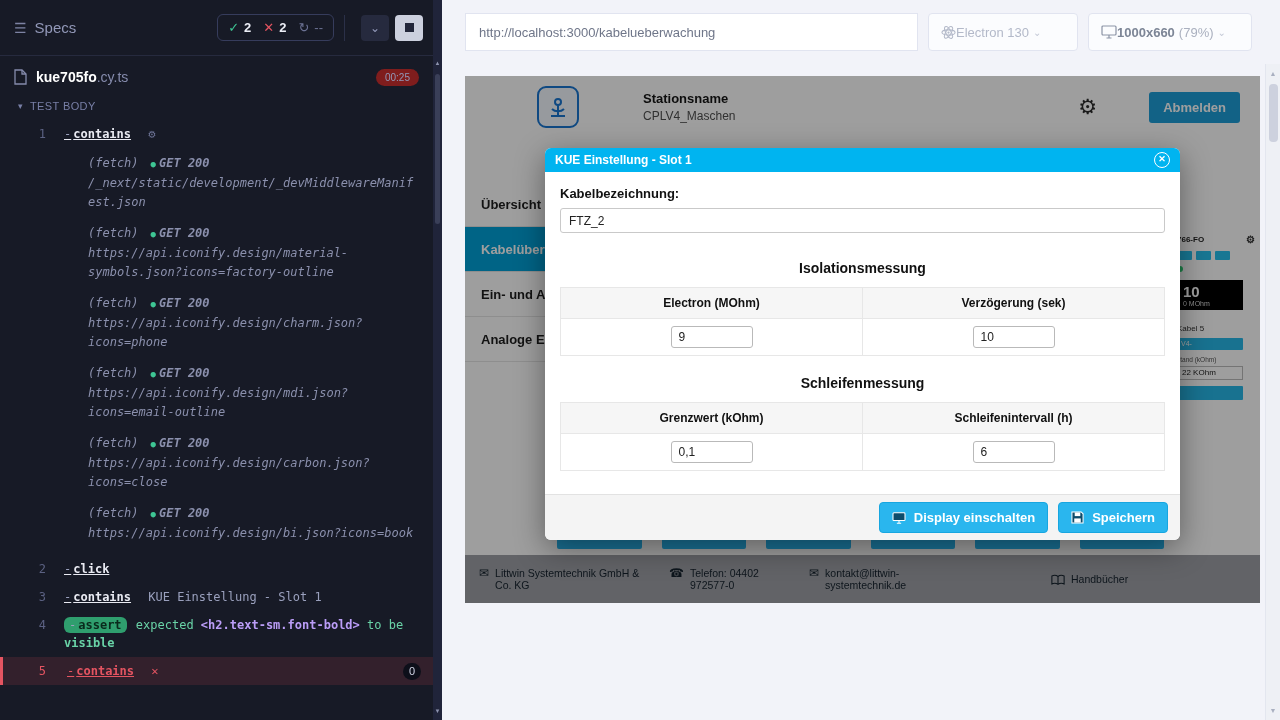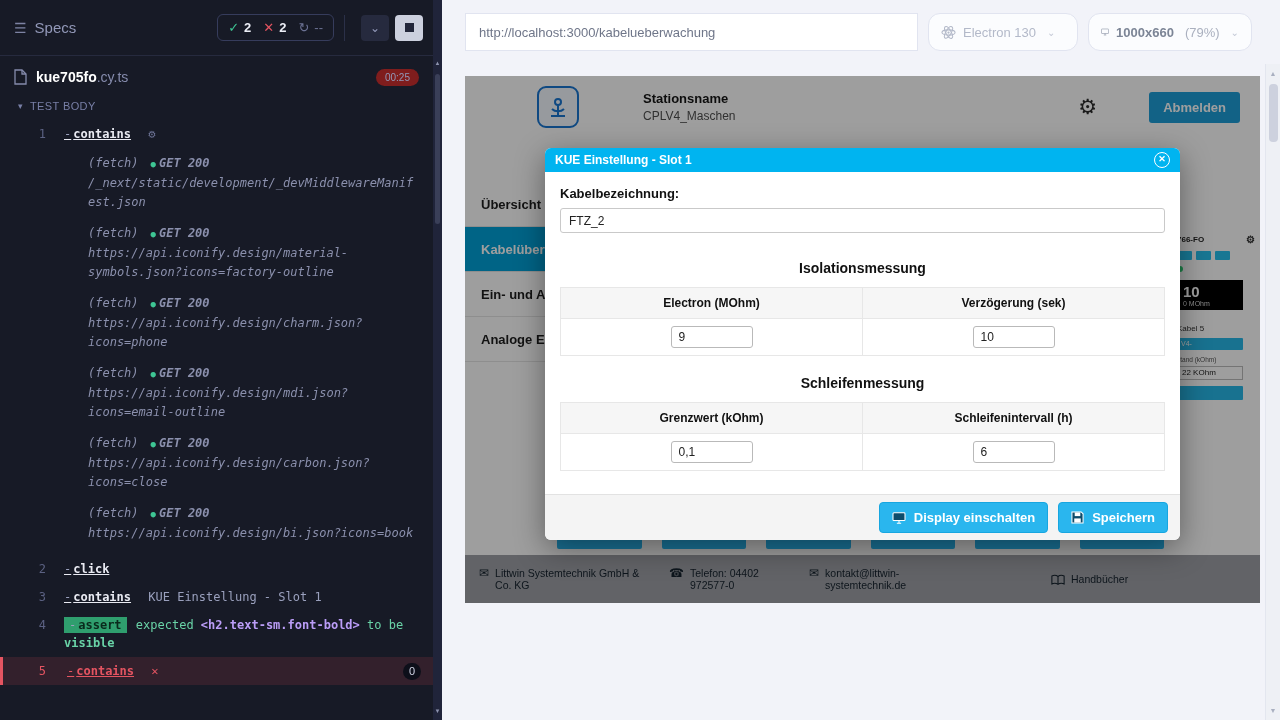--- a/index.html
+++ b/index.html
@@ -37,21 +37,21 @@
   .cmd { position:relative; padding:5px 14px 5px 64px; line-height:18px; }
   .cmd .num { position:absolute; left:0; top:5px; width:46px; text-align:right; color:#5b6182; }
   .method { color:#e9eaf2; font-weight:bold;text-decoration:underline; }
   .method::before { content:"-"; font-weight:normal; color:#9aa0bd; margin-right:2px; }
   .cmd .gear { color:#6b7193; margin-left:10px; font-size:12px; cursor:pointer; }
   .cmd .msg { color:#9aa0bd; margin-left:10px; }
   .fetch { padding:0 14px 0 88px; color:#8b90ad; font-style:italic; line-height:19px; margin:6px 0 12px 0; overflow-wrap:anywhere; }
   .fetch .dot { color:#3ec593; font-style:normal; font-size:9px; margin:0 3px 0 12px; }
   .fetch b { font-weight:bold; }
   .fetch .furl { display:block; }
-  .assert-badge { background:#2f9e6e; color:#0a2a1c; font-weight:bold; padding:1px 5px; border-radius:0; margin:0 2px 11px 0; }
+  .assert-badge { background:#2f9e6e; color:#0a2a1c; font-weight:bold; padding:1px 5px; border-radius:6px; margin:0 2px 11px 0; }
   .assert-badge::before { content:"-"; color:#9aa0bd; font-weight:normal; margin-right:2px; }
   .assert-txt { color:#69d3a7; }
   .assert-el { color:#bb9df7; font-weight:bold; }
   .assert-strong { color:#69d3a7; font-weight:bold; }
   .cmd.failed { background:#33202c; border-left:3px solid #e45461; }
   .cmd.failed .num { color:#e45461; left:-3px; }
   .cmd.failed .method { color:#e45461; }
   .cmd.failed .method::before { color:#e45461; }
   .cmd.failed .cross { color:#e45461; margin-left:10px; font-style:normal; }
   .cmd-badge { position:absolute; right:12px; top:6px; background:#0d0f1a; color:#cfd3e4; min-width:18px; height:17px; line-height:17px; border-radius:9px; text-align:center; font-size:11px; font-family:"Liberation Sans",sans-serif; }
@@ -60,21 +60,21 @@
   .rep-scroll { position:absolute; left:433px; top:0; width:9px; height:720px; background:#20243a; }
   .rep-scroll .arr { position:absolute; left:0; width:9px; text-align:center; color:#8d93ae; font-size:6px; cursor:pointer; }
   .rep-scroll .arr.up { top:60px; }
   .rep-scroll .arr.down { bottom:6px; }
   .rep-scroll .thumb { position:absolute; left:2px; top:74px; width:5px; height:150px; background:#3a3f58; border-radius:3px; cursor:grab; }
 
   
   #stage { position:absolute; left:442px; top:0; right:0; bottom:0; background:#f2f3f9; }
   .topbar { height:64px; display:flex; align-items:center; padding:0 28px 0 23px; gap:10px; }
   .url-input { flex:1; height:38px; background:#fff; border:1px solid #e1e4f0; border-radius:0; padding:0 13px; color:#6f7689; font-size:13px; font-family:"Liberation Sans",sans-serif; }
-  .sel { height:38px; background:#fbfcfe; border:1px solid #e1e4f0; border-radius:12px; display:flex; align-items:center; gap:7px; padding:0 12px; cursor:pointer; }
+  .sel { height:38px; background:#fbfcfe; border:1px solid #e1e4f0; border-radius:4px; display:flex; align-items:center; padding:0 12px; cursor:pointer; }
   .sel .chev { color:#c3c8d6; font-size:10px; margin-left:4px; }
   .browser-sel { width:150px; color:#b3b9c9; font-size:13px; }
   .viewport-sel { width:164px; font-size:13px; }
   .viewport-sel .dim { color:#7c8596; font-weight:bold; margin-right:4px; }
   .viewport-sel .pct { color:#aab0bf; }
 
   
   .win-scroll { position:absolute; right:0; top:64px; bottom:0; width:15px; background:#eef0f5; border-left:1px solid #e3e6ef; }
   .win-scroll .arr { position:absolute; left:0; width:14px; height:15px; line-height:15px; text-align:center; color:#a9afc0; font-size:7px; cursor:pointer; }
   .win-scroll .arr.up { top:2px; }

